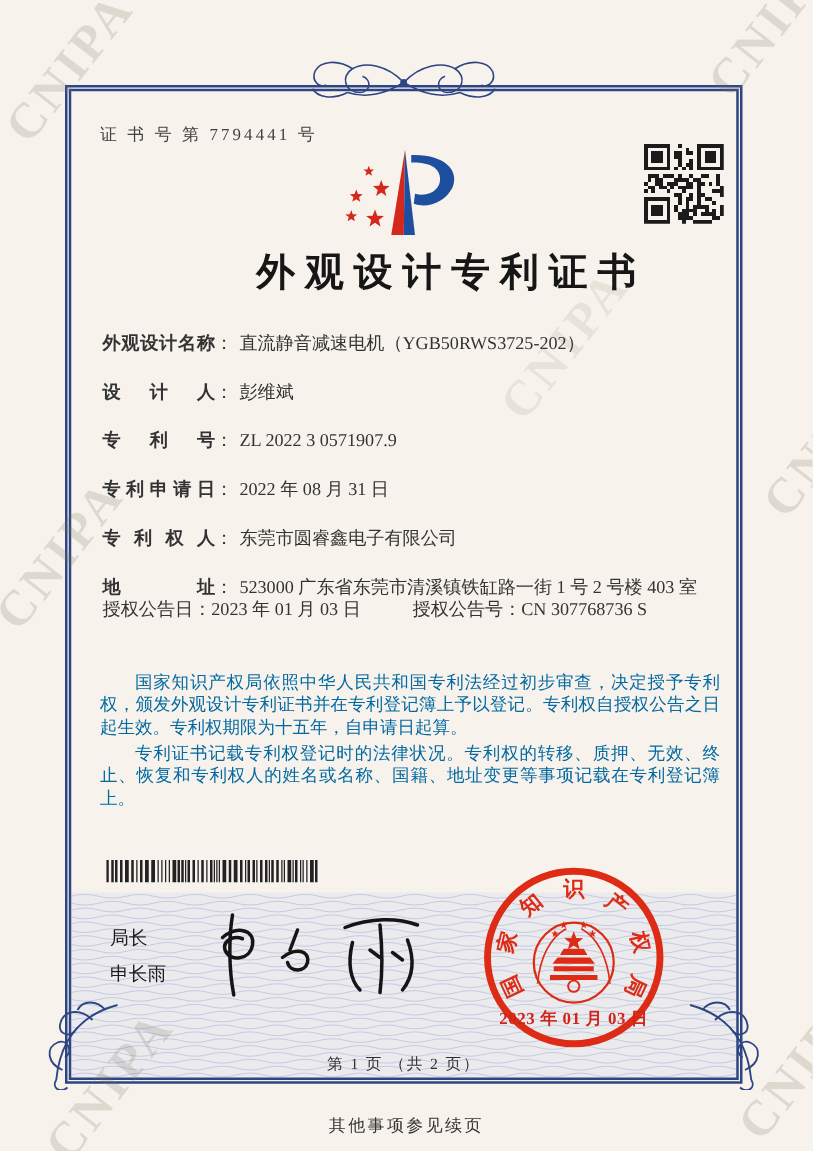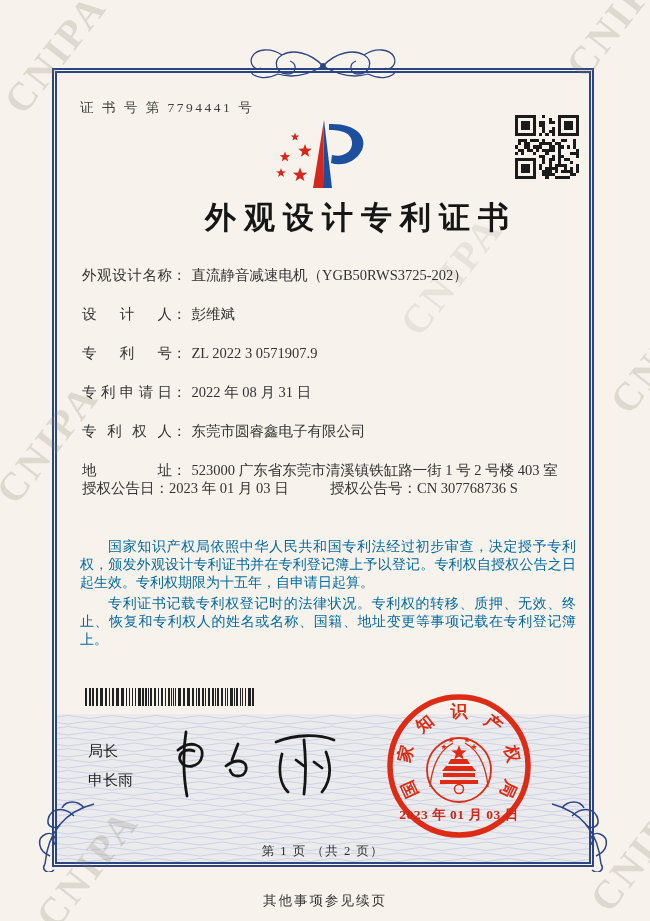--- a/index.html
+++ b/index.html
@@ -29,21 +29,21 @@
   .cert-no{position:absolute;left:80px;top:99px;font-size:13.5px;letter-spacing:2.5px;color:#3f3f3f;}
 
   .logo{position:absolute;left:252px;top:104px;width:180px;height:92px;}
   .qr{position:absolute;left:515px;top:115px;width:64px;height:64px;}
 
   .title{position:absolute;left:52px;top:197px;width:610px;text-align:center;
          font-size:31px;font-weight:700;letter-spacing:8px;text-indent:8px;color:#161616;}
 
   .fields{position:absolute;left:82px;top:268px;width:494px;font-size:14.5px;color:#333;}
   .frow{display:flex;line-height:15px;margin-bottom:24px;white-space:nowrap;}
-  .flabel{display:inline-block;width:90px;text-align:justify;text-align-last:justify;}
+  .flabel{display:inline-block;width:90px;text-align:justify;text-align-last:justify;font-weight:bold;}
   .fcolon{display:inline-block;}
   .fvalue{display:inline-block;padding-left:5px;}
 
   .grant-row{position:absolute;left:82px;top:481px;width:494px;font-size:14.5px;color:#333;line-height:15px;white-space:nowrap;}
   .grant-right{position:absolute;left:248px;top:0;}
 
   .paras{position:absolute;left:80px;top:538px;width:496px;font-size:14px;line-height:18px;
          text-align:justify;color:#0369a1;}
   .paras p{margin:0 0 3px 0;text-indent:2em;}
 

